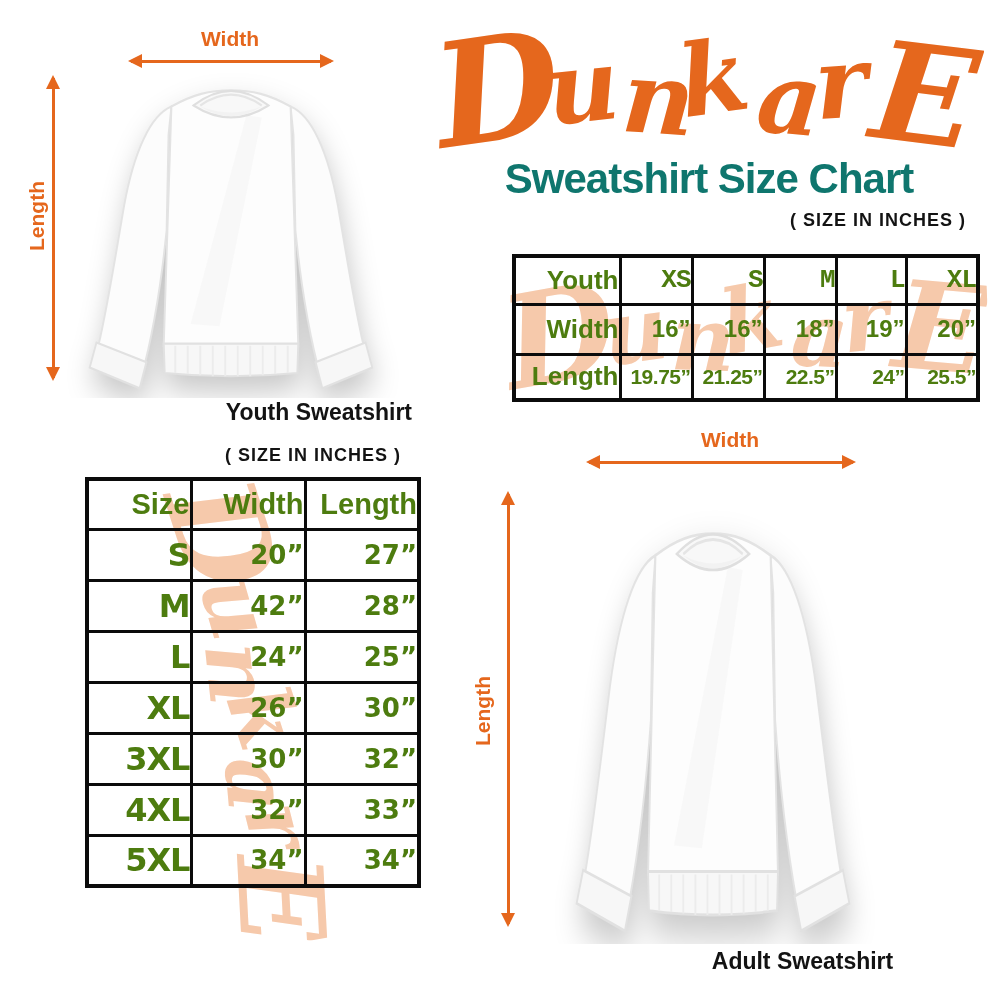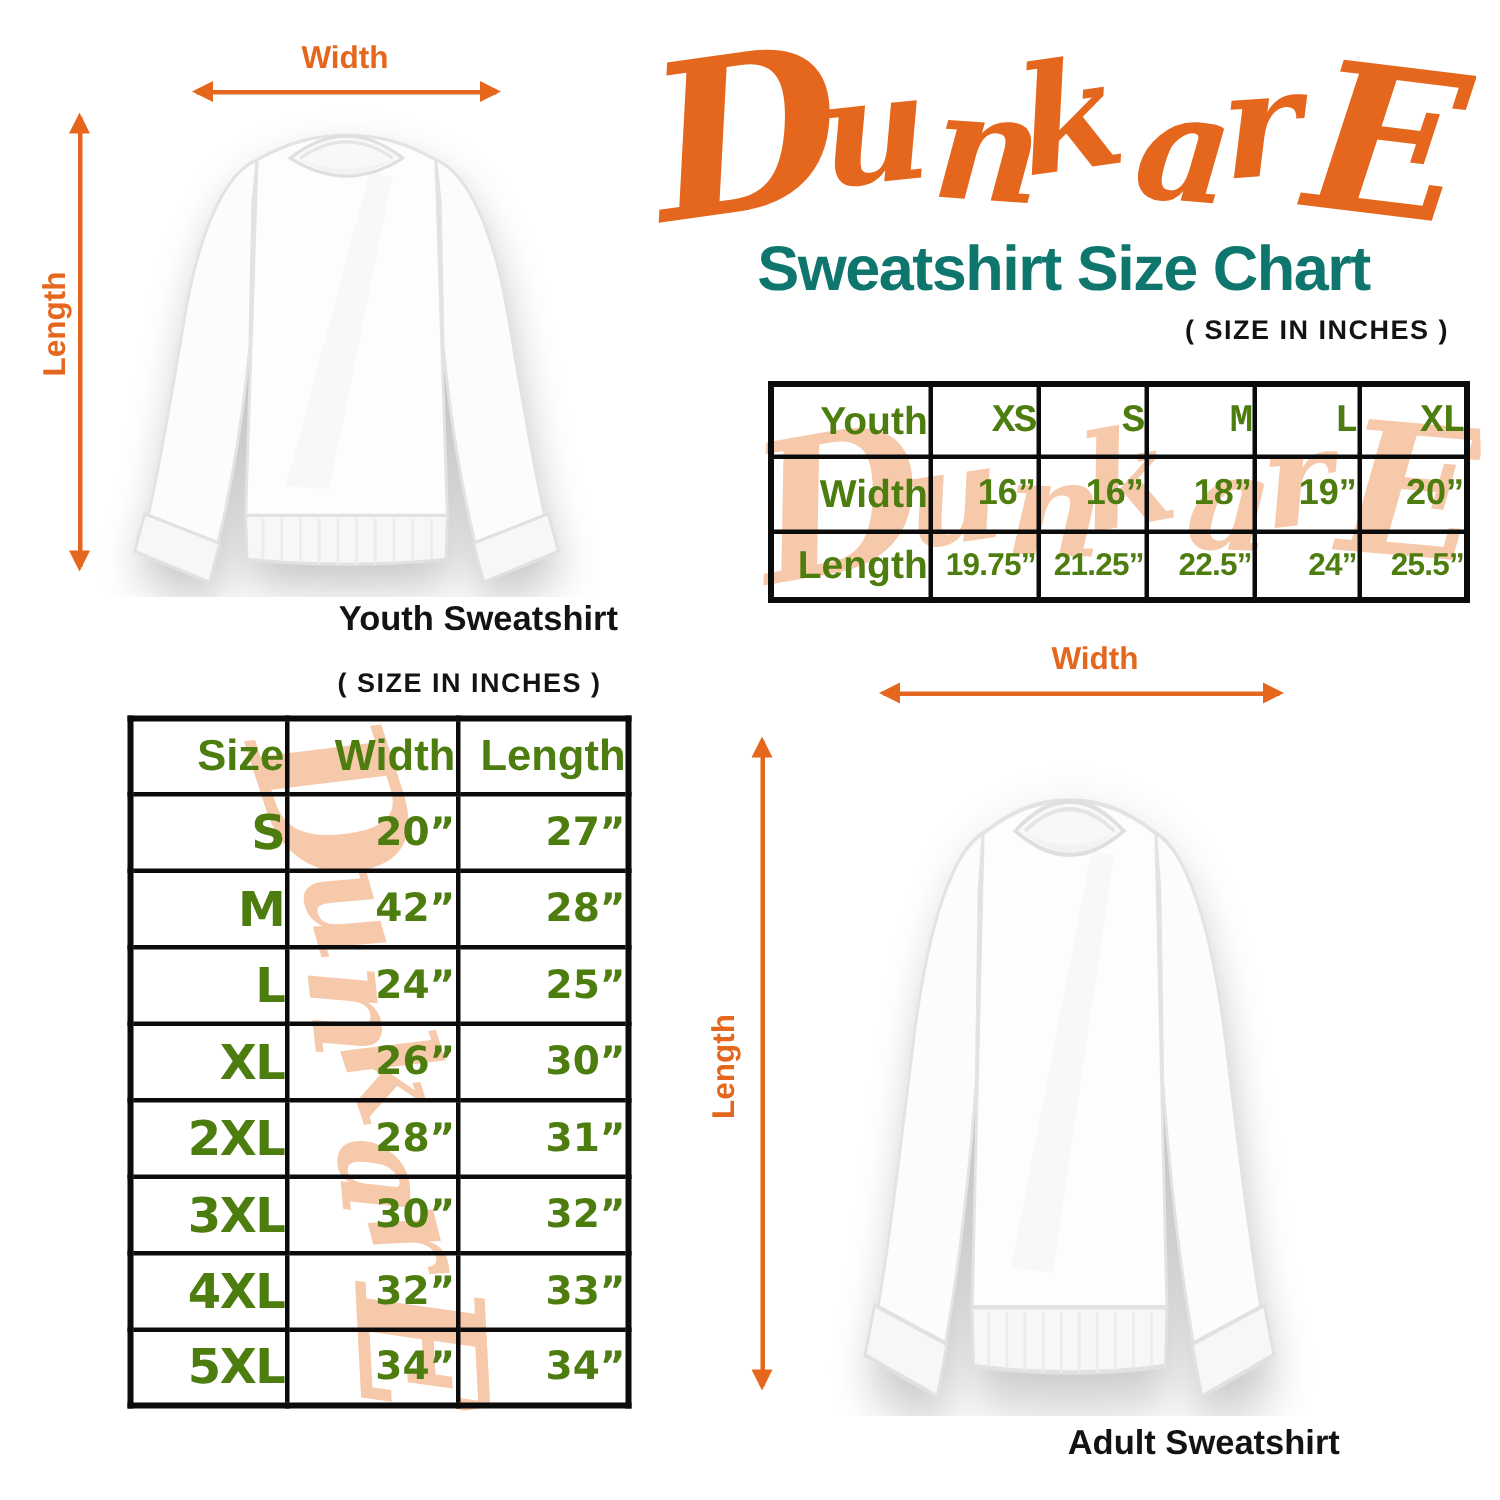--- a/index.html
+++ b/index.html
@@ -225,25 +225,20 @@
       <td class="adult-size">L</td>
       <td class="adult-val">24”</td>
       <td class="adult-val">25”</td>
     </tr>
     <tr style="height:51px">
       <td class="adult-size">XL</td>
       <td class="adult-val">26”</td>
       <td class="adult-val">30”</td>
     </tr>
     <tr style="height:51px">
-      <td class="adult-size">2XL</td>
-      <td class="adult-val">28”</td>
-      <td class="adult-val">31”</td>
-    </tr>
-    <tr style="height:51px">
       <td class="adult-size">3XL</td>
       <td class="adult-val">30”</td>
       <td class="adult-val">32”</td>
     </tr>
     <tr style="height:51px">
       <td class="adult-size">4XL</td>
       <td class="adult-val">32”</td>
       <td class="adult-val">33”</td>
     </tr>
     <tr style="height:51px">

